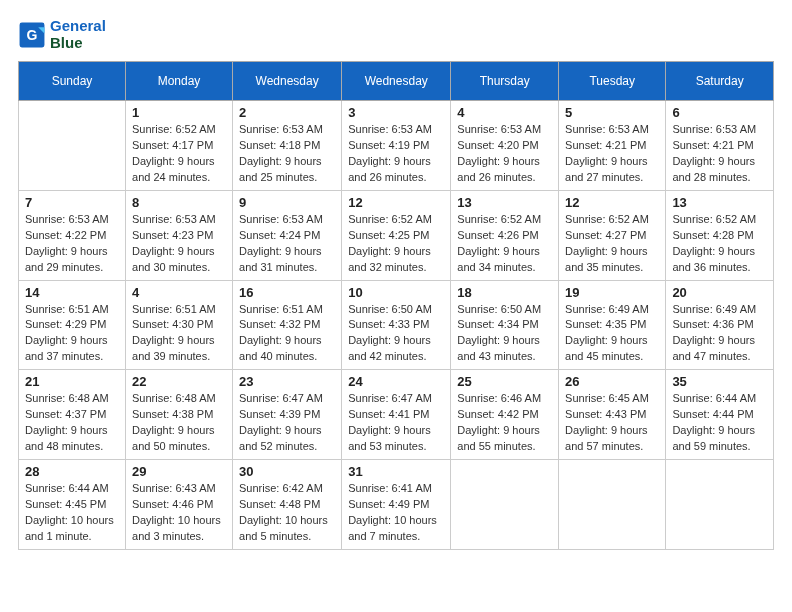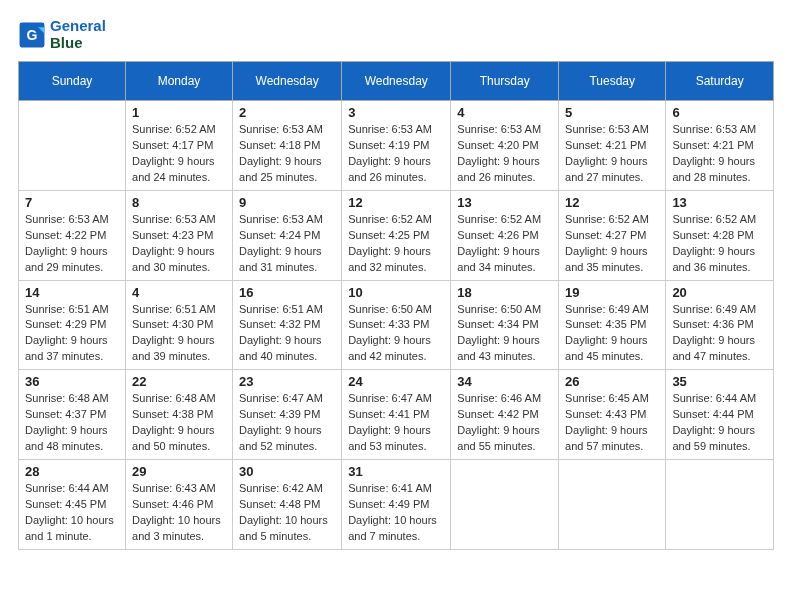--- a/index.html
+++ b/index.html
@@ -244,21 +244,21 @@
         </td>
           <td>
           <div class="day-number">20</div>
           <div class="day-info">
             Sunrise: 6:49 AM<br>Sunset: 4:36 PM<br>Daylight: 9 hours and 47 minutes.
           </div>
         </td>
         </tr>
         <tr>
           <td>
-          <div class="day-number">36</div>
+          <div class="day-number">21</div>
           <div class="day-info">
             Sunrise: 6:48 AM<br>Sunset: 4:37 PM<br>Daylight: 9 hours and 48 minutes.
           </div>
         </td>
           <td>
           <div class="day-number">22</div>
           <div class="day-info">
             Sunrise: 6:48 AM<br>Sunset: 4:38 PM<br>Daylight: 9 hours and 50 minutes.
           </div>
         </td>
@@ -268,21 +268,21 @@
             Sunrise: 6:47 AM<br>Sunset: 4:39 PM<br>Daylight: 9 hours and 52 minutes.
           </div>
         </td>
           <td>
           <div class="day-number">24</div>
           <div class="day-info">
             Sunrise: 6:47 AM<br>Sunset: 4:41 PM<br>Daylight: 9 hours and 53 minutes.
           </div>
         </td>
           <td>
-          <div class="day-number">34</div>
+          <div class="day-number">25</div>
           <div class="day-info">
             Sunrise: 6:46 AM<br>Sunset: 4:42 PM<br>Daylight: 9 hours and 55 minutes.
           </div>
         </td>
           <td>
           <div class="day-number">26</div>
           <div class="day-info">
             Sunrise: 6:45 AM<br>Sunset: 4:43 PM<br>Daylight: 9 hours and 57 minutes.
           </div>
         </td>

